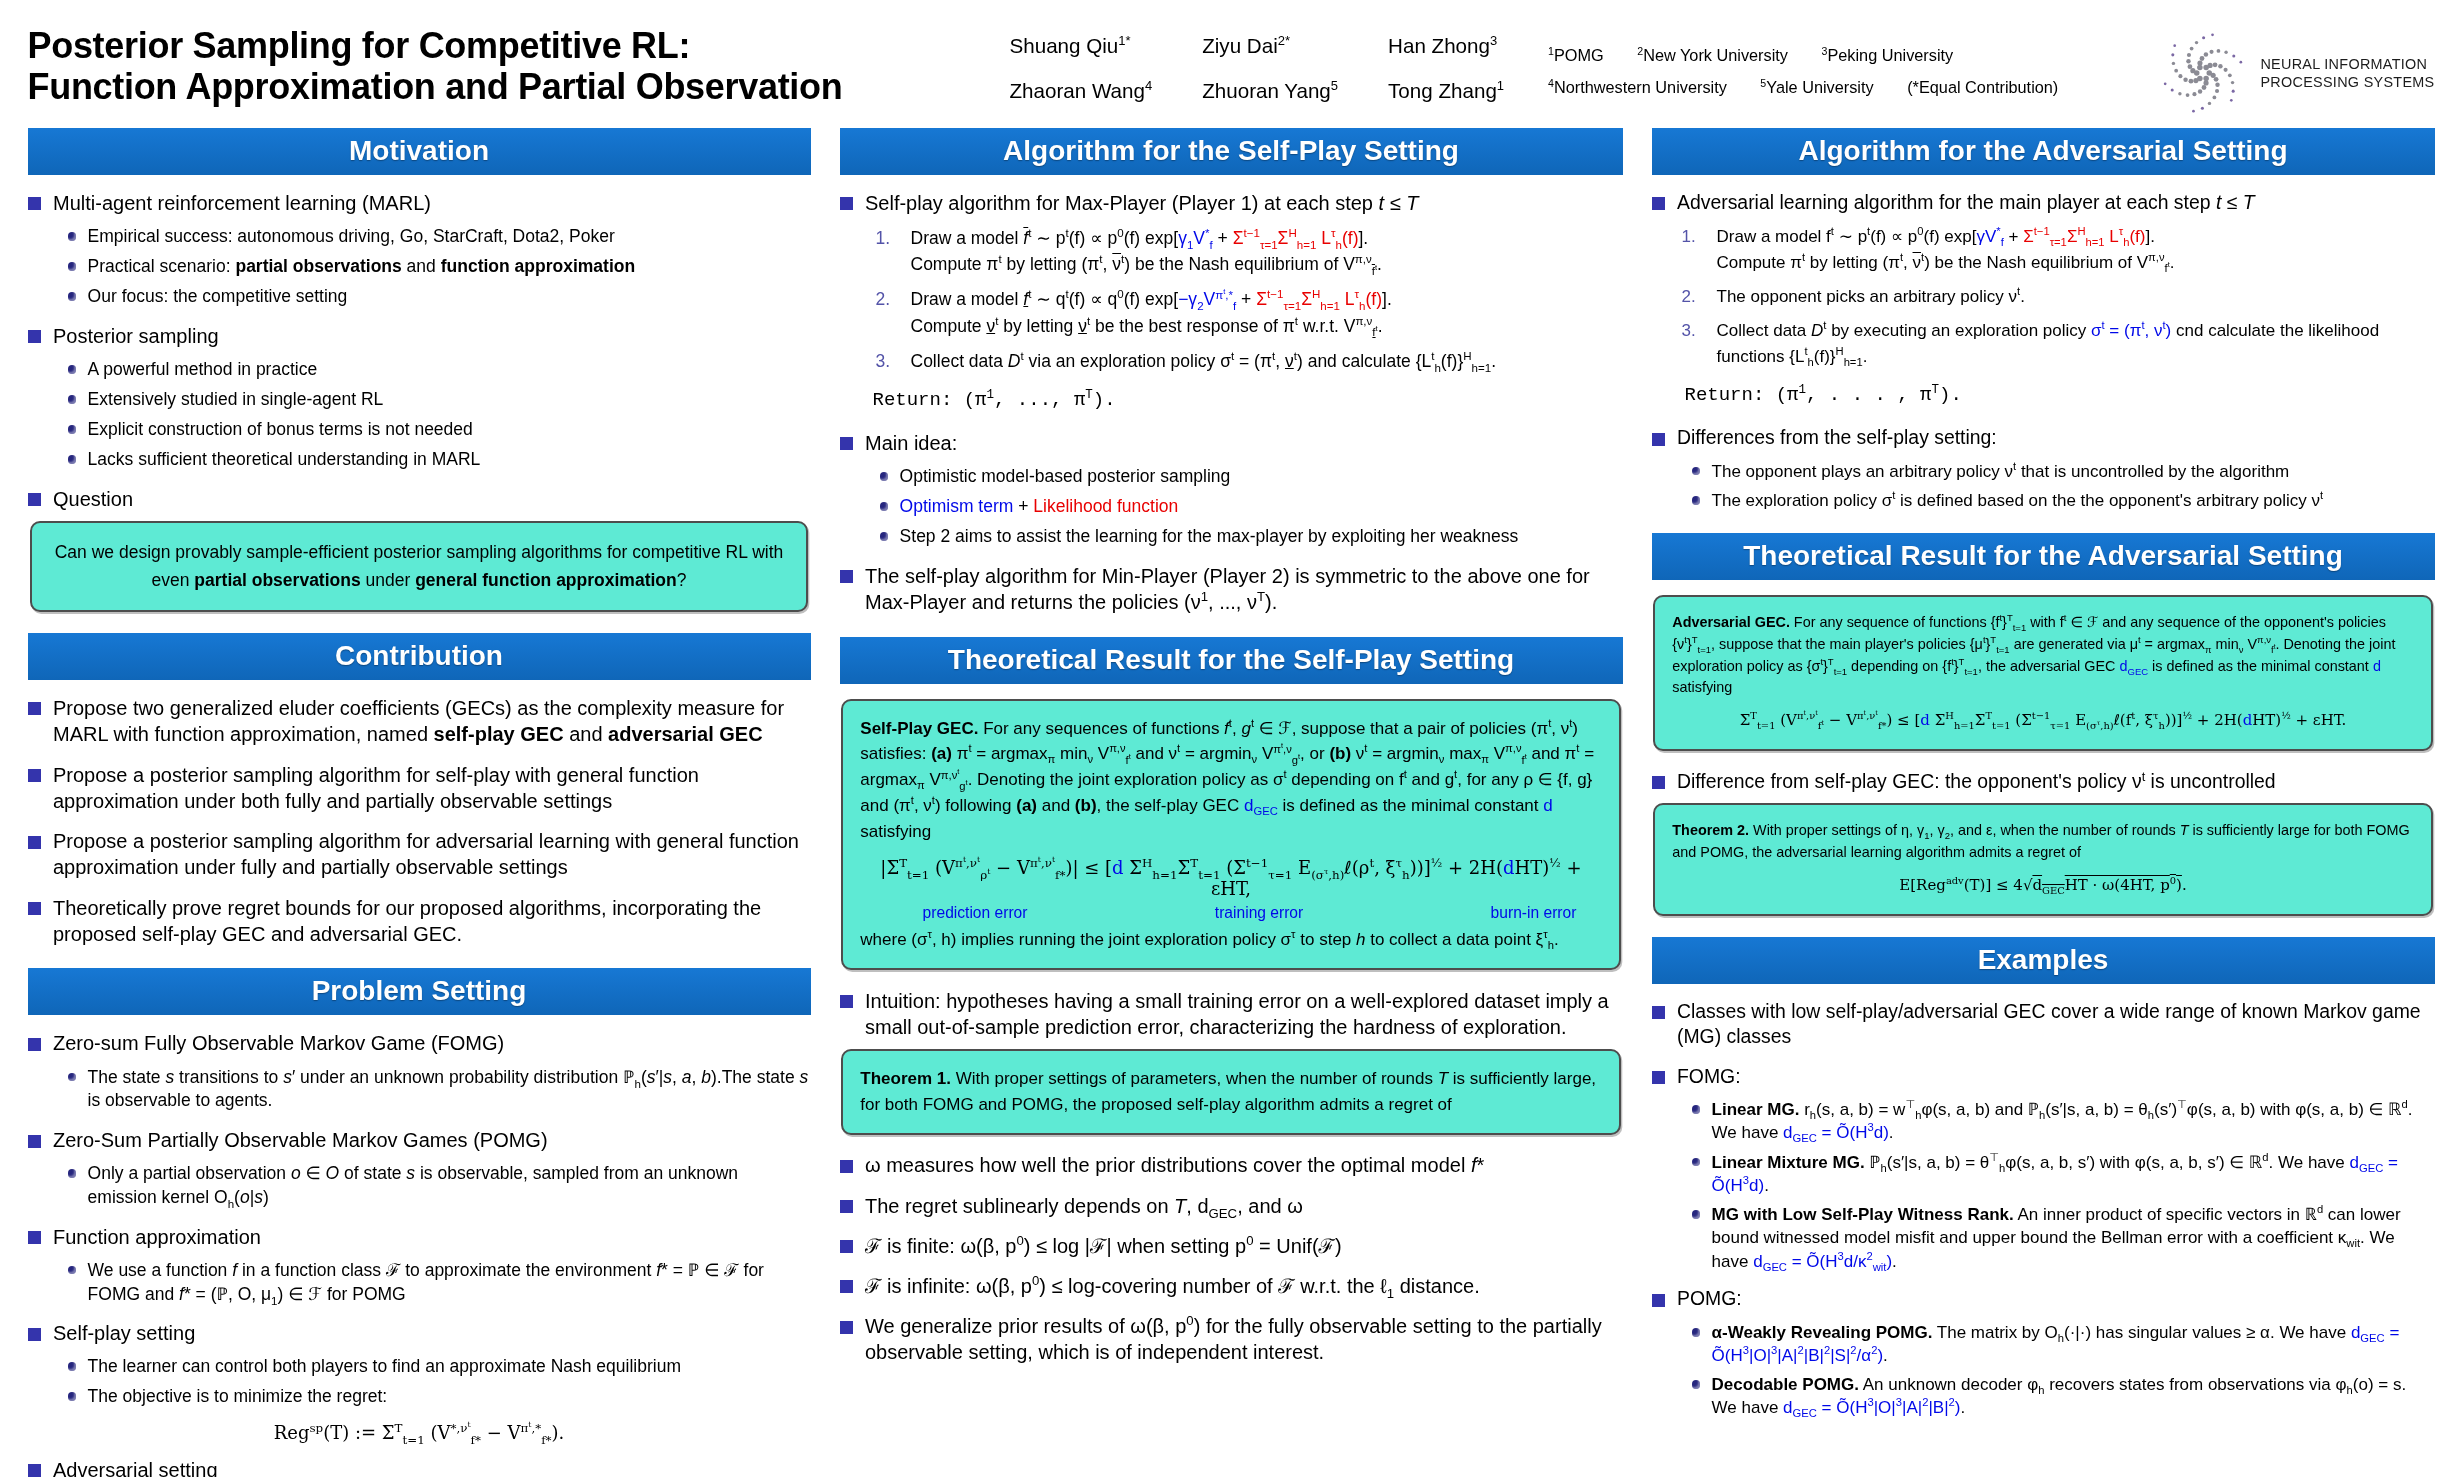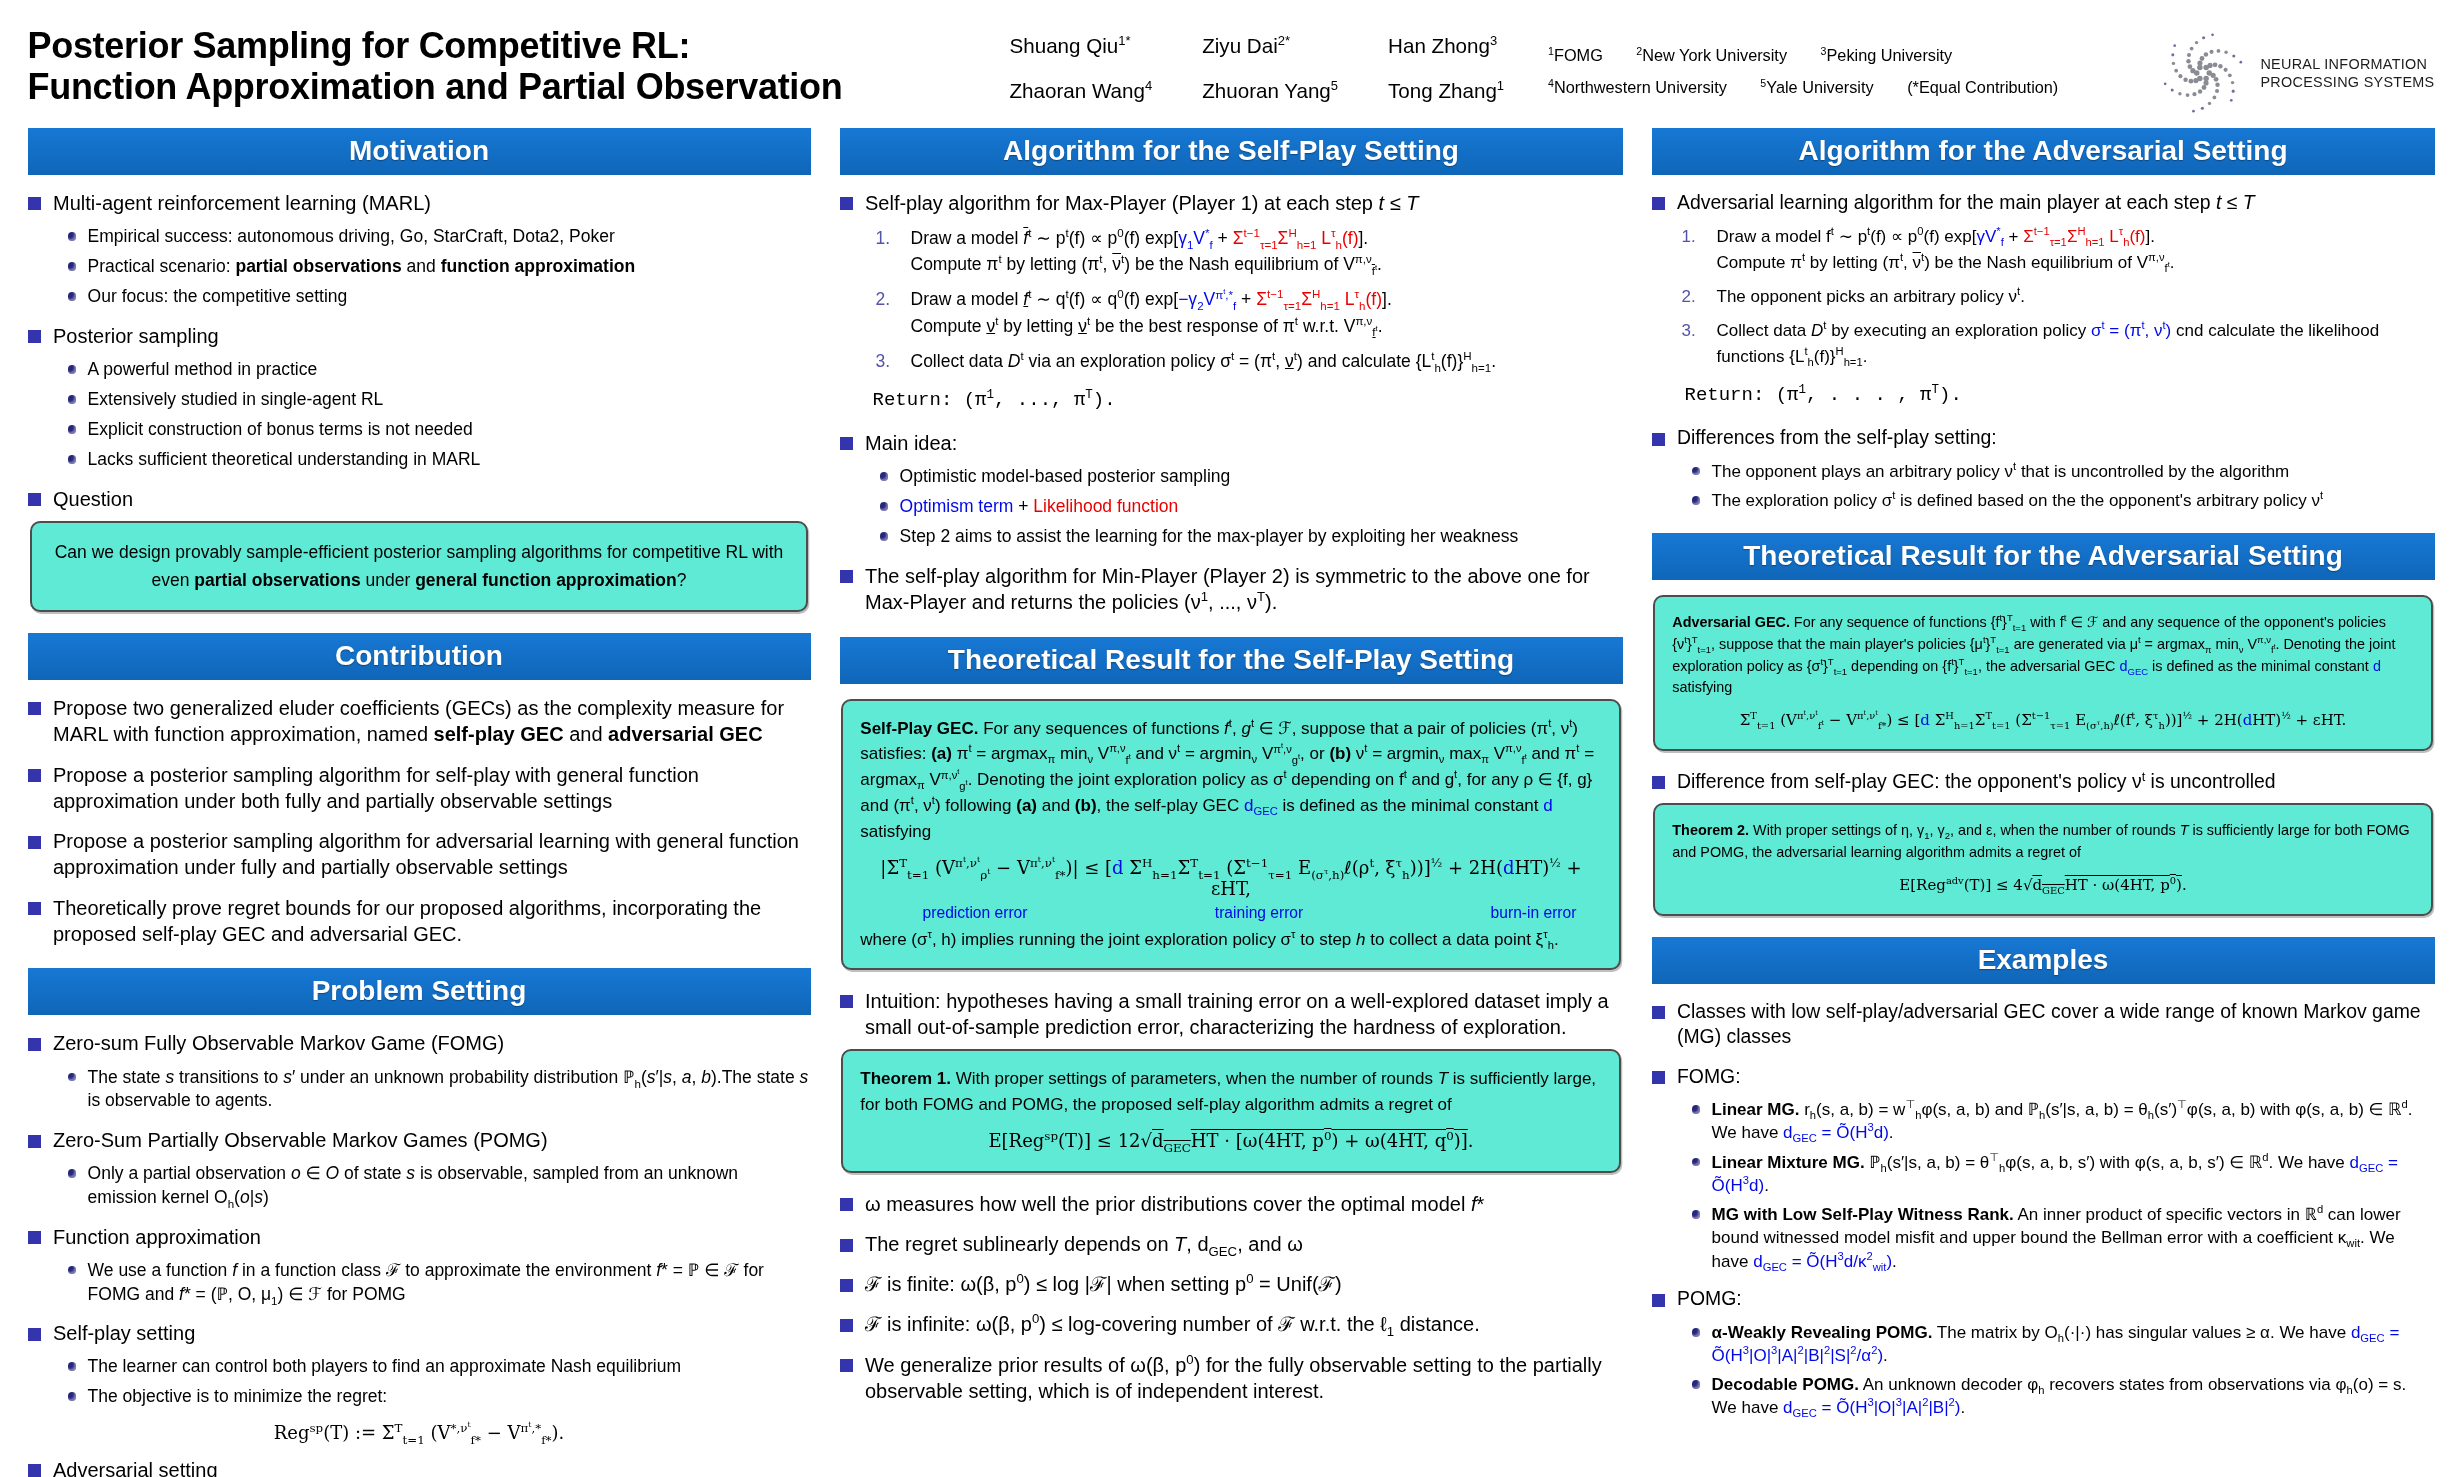--- a/index.html
+++ b/index.html
@@ -61,21 +61,21 @@
     <div class="authors">
       <span class="auth"><span>Shuang Qiu</span><sup>1*</sup></span>
       <span class="auth"><span>Ziyu Dai</span><sup>2*</sup></span>
       <span class="auth"><span>Han Zhong</span><sup>3</sup></span>
       <span class="auth"><span>Zhaoran Wang</span><sup>4</sup></span>
       <span class="auth"><span>Zhuoran Yang</span><sup>5</sup></span>
       <span class="auth"><span>Tong Zhang</span><sup>1</sup></span>
     </div>
     <div class="affs">
       <div>
-        <span class="aff"><sup>1</sup><span>FOMG</span></span>
+        <span class="aff"><sup>1</sup><span>POMG</span></span>
         <span class="aff"><sup>2</sup><span>New York University</span></span>
         <span class="aff"><sup>3</sup><span>Peking University</span></span>
       </div>
       <div>
         <span class="aff"><sup>4</sup><span>Northwestern University</span></span>
         <span class="aff"><sup>5</sup><span>Yale University</span></span>
         <span class="aff"><span>(*Equal Contribution)</span></span>
       </div>
     </div>
     <div class="logo">
@@ -315,21 +315,20 @@
             <span>burn-in error</span>
           </div>
           <div class="gtext">where (σ<sup>τ</sup>, h) implies running the joint exploration policy σ<sup>τ</sup> to step <i>h</i> to collect a data point ξ<sup>τ</sup><sub>h</sub>.</div>
         </div>
         <div class="r1">
             <span class="sq"></span>
             <span>Intuition: hypotheses having a small training error on a well-explored dataset imply a small out-of-sample prediction error, characterizing the hardness of exploration.</span>
           </div>
         <div class="gbox">
           <div class="gtext"><b>Theorem 1.</b> With proper settings of parameters, when the number of rounds <i>T</i> is sufficiently large, for both FOMG and POMG, the proposed self-play algorithm admits a regret of</div>
-          <div class="formula">E[Reg<sup>sp</sup>(T)] ≤ 12√<span class="ov">d<sub>GEC</sub>HT · [ω(4HT, p<sup>0</sup>) + ω(4HT, q<sup>0</sup>)]</span>.</div>
         </div>
         <div class="r1">
             <span class="sq"></span>
             <span>ω measures how well the prior distributions cover the optimal model <i>f</i>*</span>
           </div>
         <div class="r1">
             <span class="sq"></span>
             <span>The regret sublinearly depends on <i>T</i>, d<sub>GEC</sub>, and ω</span>
           </div>
         <div class="r1">

